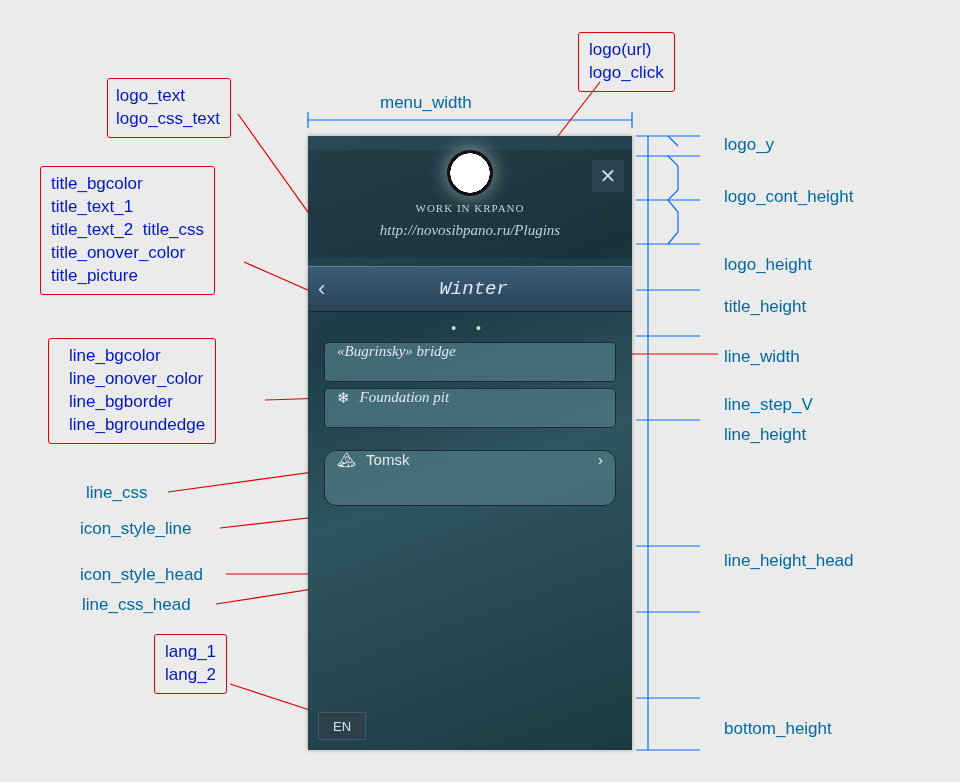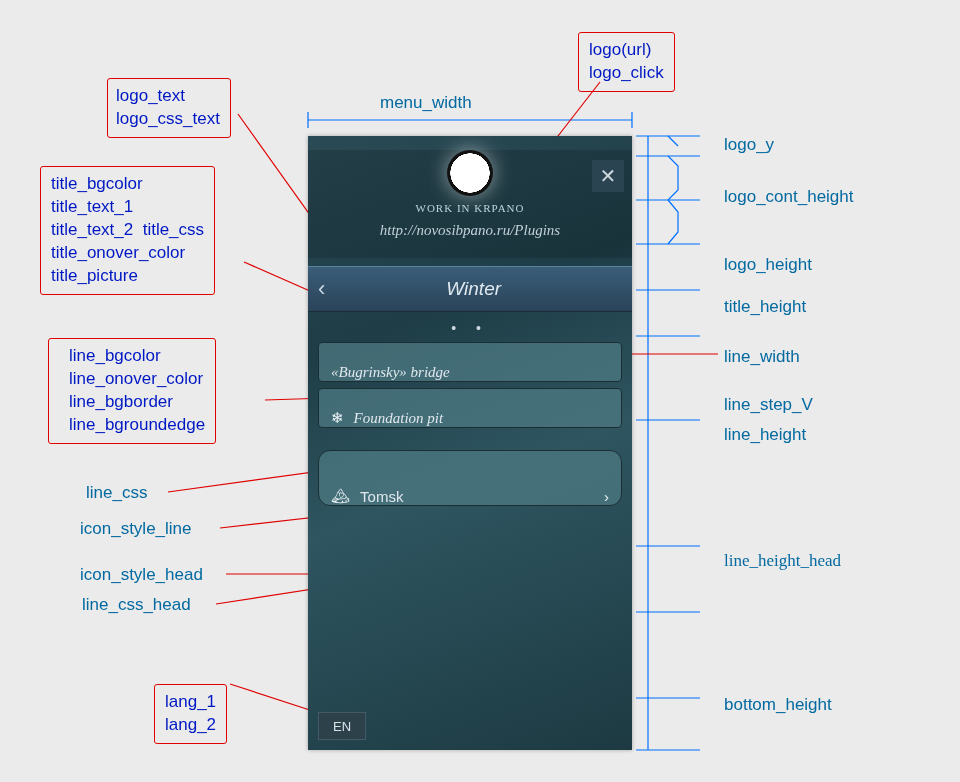--- a/index.html
+++ b/index.html
@@ -59,29 +59,29 @@
     display:flex; align-items:center; padding:0 10px;
     border-top:1px solid #5884a0;
     border-bottom:1px solid #1a2c38;
   }
   .title-bar .back {
     color:#cad8e2; font-size:22px; cursor:pointer;
   }
   .title-bar .title-txt {
     flex:1; text-align:center; color:#dfe8ef;
     font-style:italic; font-size:19px;
-    font-family:Liberation Sans, sans-serif;
+    font-family:Liberation Mono, monospace;
   }
   .dots { text-align:center; color:#d0d9e0; font-size:14px; margin:8px 0 6px; letter-spacing:8px;}
   .line {
-    margin:6px 10px; height:40px;
+    margin:6px 16px; height:40px;
     background: rgba(77,122,131,.75);
     border:1px solid #1c2e33;
     border-radius:4px;
-    display:flex; align-items:flex-end; padding:0 12px;
+    display:flex; align-items:flex-start; padding:0 12px;
     color:#e0e8ee; font-style:italic;
     font-family:'Times New Roman', serif; font-size:15px;
     cursor:pointer;
   }
   .line .ic { margin-right:10px; font-style:normal; color:#eef4f7;}
   .line.head {
     height:56px; border-radius:12px; font-style:normal;
     font-family: Arial; justify-content:flex-start;
   }
   .line.head .chev { margin-left:auto; color:#eaf0f4;}
@@ -203,31 +203,31 @@
 title_text_1
 title_text_2  title_css
 title_onover_color
 title_picture</div>
 
 <div class="redbox" style="left:48px; top:338px; white-space:pre;padding-left:20px;">line_bgcolor
 line_onover_color
 line_bgborder
 line_bgroundedge</div>
 
-<div class="redbox" style="left:154px; top:684px; white-space:pre;">lang_1
+<div class="redbox" style="left:154px; top:634px; white-space:pre;">lang_1
 lang_2</div>
 
 <div class="label" style="left:86px; top:482px;">line_css</div>
 <div class="label" style="left:80px; top:518px;">icon_style_line</div>
 <div class="label" style="left:80px; top:564px;">icon_style_head</div>
 <div class="label" style="left:82px; top:594px;">line_css_head</div>
 
 <div class="label" style="left:724px; top:134px;">logo_y</div>
 <div class="label" style="left:724px; top:186px;">logo_cont_height</div>
 <div class="label" style="left:724px; top:234px;margin-top:20px;">logo_height</div>
 <div class="label" style="left:724px; top:296px;">title_height</div>
 <div class="label" style="left:724px; top:346px;">line_width</div>
 <div class="label" style="left:724px; top:394px;text-align:right;">line_step_V</div>
 <div class="label" style="left:724px; top:424px;">line_height</div>
-<div class="label" style="left:724px; top:550px;font-family:Liberation Serif, serif;">line_height_head</div>
-<div class="label" style="left:724px; top:694px;">bottom_height</div>
+<div class="label" style="left:724px; top:550px;">line_height_head</div>
+<div class="label" style="left:724px; top:718px;">bottom_height</div>
 
 </div>
 
 </body></html>

